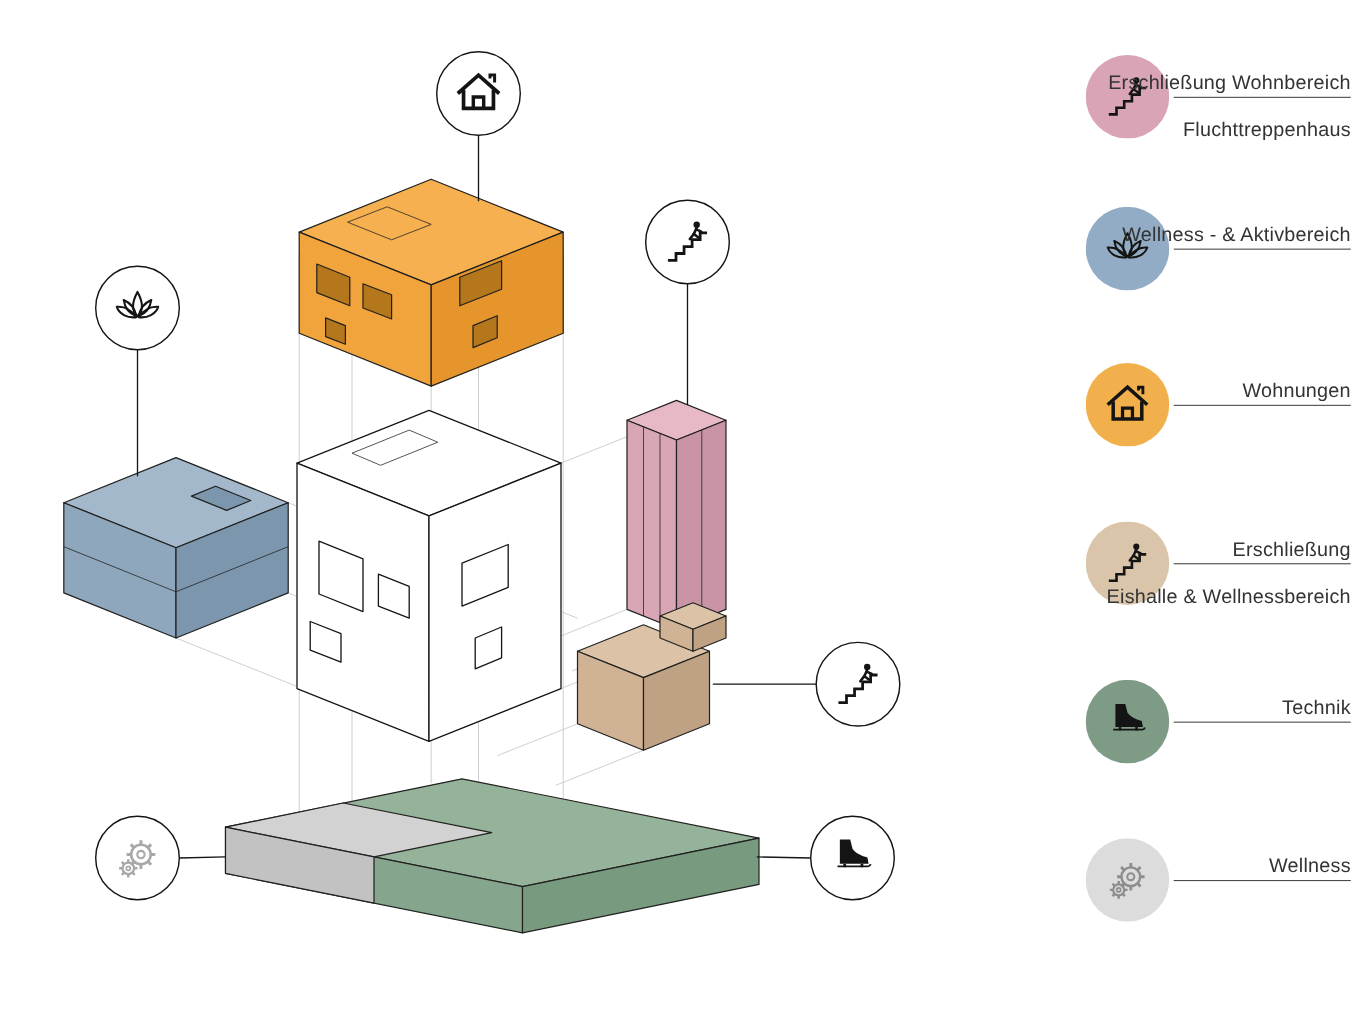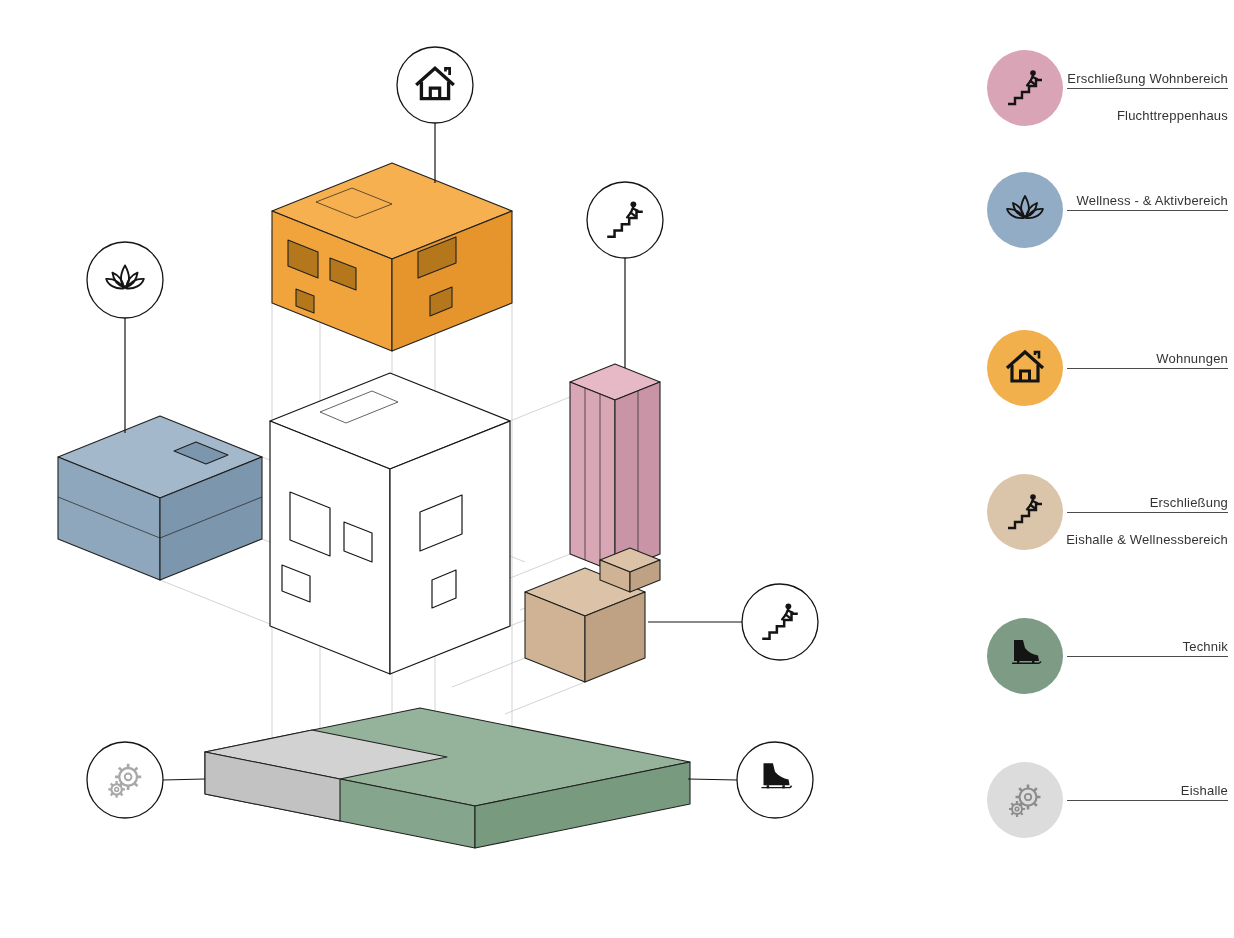--- a/index.html
+++ b/index.html
@@ -14,21 +14,21 @@
   .callout-line{stroke:#151515;stroke-width:1.2;}
   .callout-circle{fill:#ffffff;stroke:#151515;stroke-width:1.3;}
   .ink{color:#141414;}
   .gear-light{color:#a8a8a8;}
   .gear-mid{color:#8d8d8d;}
   
   .legend{position:absolute;left:987px;top:0;width:243px;height:938px;}
   .legend-item{position:absolute;left:0;right:0;height:76px;}
   .legend-circle{position:absolute;left:0;top:0;}
   .legend-rule{position:absolute;left:80px;right:2px;top:38px;border-top:1px solid #4a4a4a;}
-  .legend-label{position:absolute;right:2px;font-size:13px;color:#333;letter-spacing:0.2px;white-space:nowrap;}
+  .legend-label{position:absolute;right:2px;font-size:18px;color:#333;letter-spacing:0.2px;white-space:nowrap;}
   .legend-label.line1{bottom:40px;}
   .legend-label.line2{top:58px;}
 </style>
 </head>
 <body>
 
 <div class="canvas">
 
   <svg width="0" height="0" style="position:absolute" aria-hidden="true">
     <defs>
@@ -197,21 +197,21 @@
     <div class="legend-item" style="top:50px">
       <svg class="legend-circle" width="76" height="76" viewBox="-38 -38 76 76">
         <circle r="38" fill="#D9A4B6"></circle>
         <use href="#sym-stairs" x="-22" y="-22" width="44" height="44" class="ink"></use>
       </svg>
       <div class="legend-rule"></div>
       <div class="legend-label line1">Erschließung Wohnbereich</div>
       <div class="legend-label line2">Fluchttreppenhaus</div>
     </div>
 
-    <div class="legend-item" style="top:172px">
+    <div class="legend-item" style="top:188px">
       <svg class="legend-circle" width="76" height="76" viewBox="-38 -38 76 76">
         <circle r="38" fill="#93ACC5"></circle>
         <use href="#sym-lotus" x="-22" y="-22" width="44" height="44" class="ink"></use>
       </svg>
       <div class="legend-rule"></div>
       <div class="legend-label line1">Wellness - &amp; Aktivbereich</div>
       <div class="legend-label line2"></div>
     </div>
 
     <div class="legend-item" style="top:330px">
@@ -243,18 +243,18 @@
       <div class="legend-label line1">Technik</div>
       <div class="legend-label line2"></div>
     </div>
 
     <div class="legend-item" style="top:762px">
       <svg class="legend-circle" width="76" height="76" viewBox="-38 -38 76 76">
         <circle r="38" fill="#DCDCDC"></circle>
         <use href="#sym-gears" x="-22" y="-22" width="44" height="44" class="gear-mid"></use>
       </svg>
       <div class="legend-rule"></div>
-      <div class="legend-label line1">Eishalle</div>
+      <div class="legend-label line1">Wellness</div>
       <div class="legend-label line2"></div>
     </div>
 
   </div>
 </div>
 
 </body></html>

